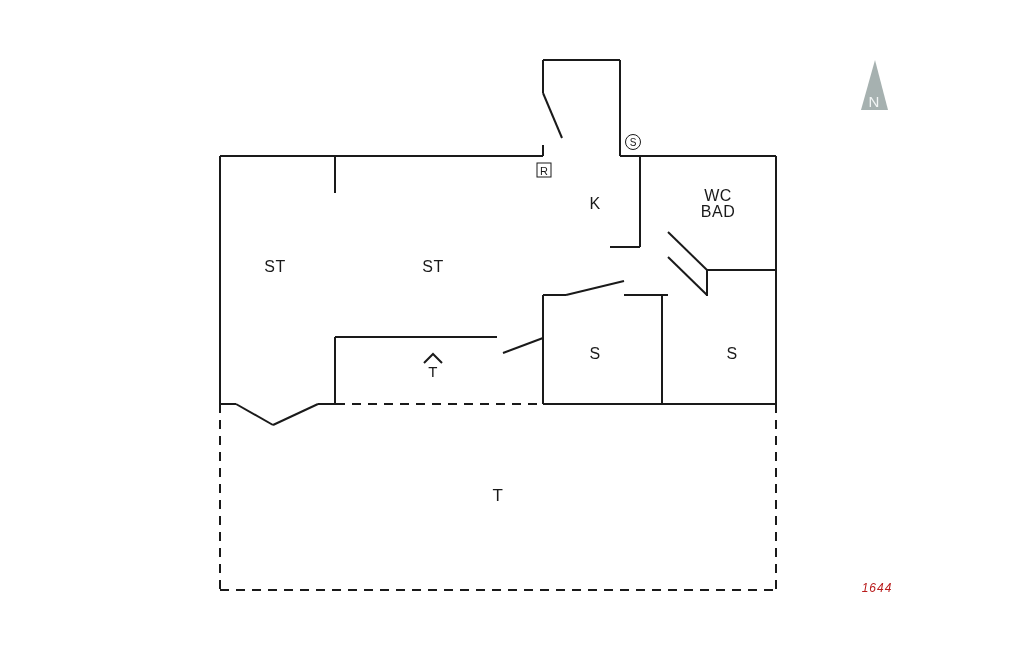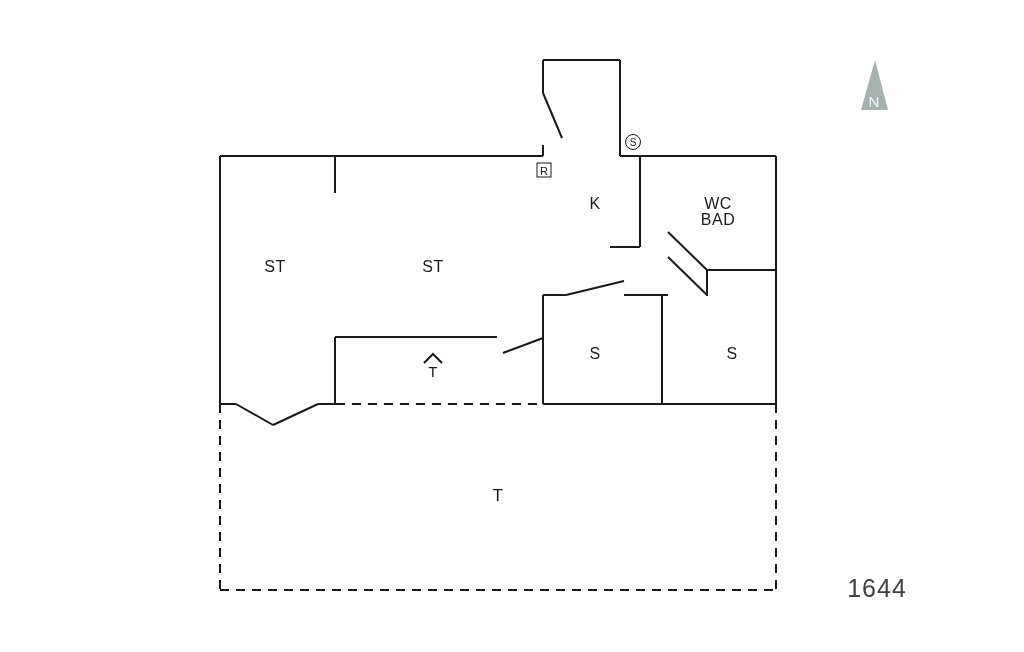--- a/index.html
+++ b/index.html
@@ -20,21 +20,20 @@
     white-space:nowrap;
   }
   .bath-label{
     position:absolute;
     transform:translate(-50%,-50%);
     font-size:16px;
     color:#1a1a1a;
     letter-spacing:0.5px;
     text-align:center;
     line-height:16px;
-    margin-top:8px;
   }
   .small-label{font-size:15px;}
   .terrace-label{font-size:17px;}
   .box-symbol{
     position:absolute;
     transform:translate(-50%,-50%);
     width:15px;height:15px;
     border:1.5px solid #1a1a1a;
     font-size:11px;color:#1a1a1a;
     display:flex;align-items:center;justify-content:center;
@@ -46,23 +45,24 @@
     width:16px;height:16px;
     border:1.5px solid #1a1a1a;
     border-radius:50%;
     font-size:10px;color:#1a1a1a;
     display:flex;align-items:center;justify-content:center;
     box-sizing:border-box;
   }
   .plan-number{
     position:absolute;
     transform:translate(-50%,-50%);
-    font-size:25px;
-    color:#404040;
+    font-size:12px;
+    color:#b91c1c;
     letter-spacing:1px;
+    font-style:italic;
   }
 </style>
 </head>
 <body>
 
 <div class="stage">
 
   <svg class="plan-svg" width="1024" height="652" viewBox="0 0 1024 652">
 
     <g stroke="#1a1a1a" stroke-width="2" fill="none">

